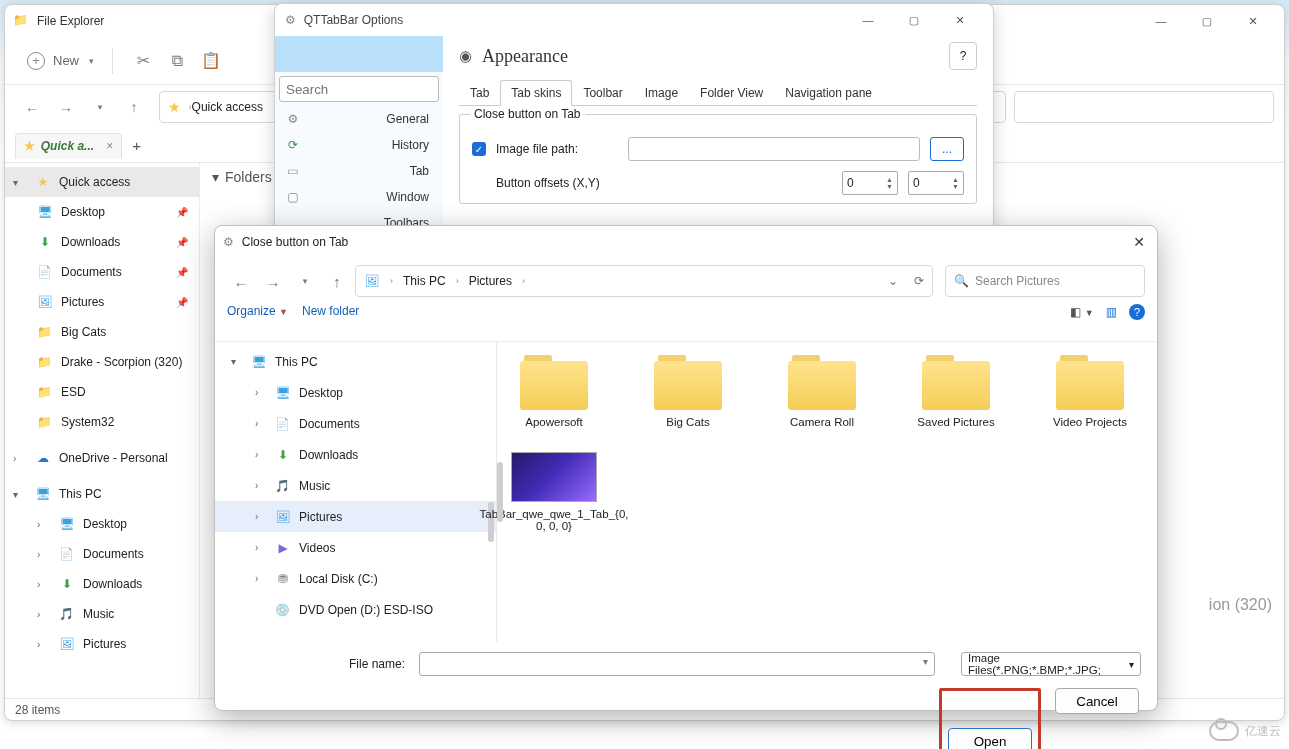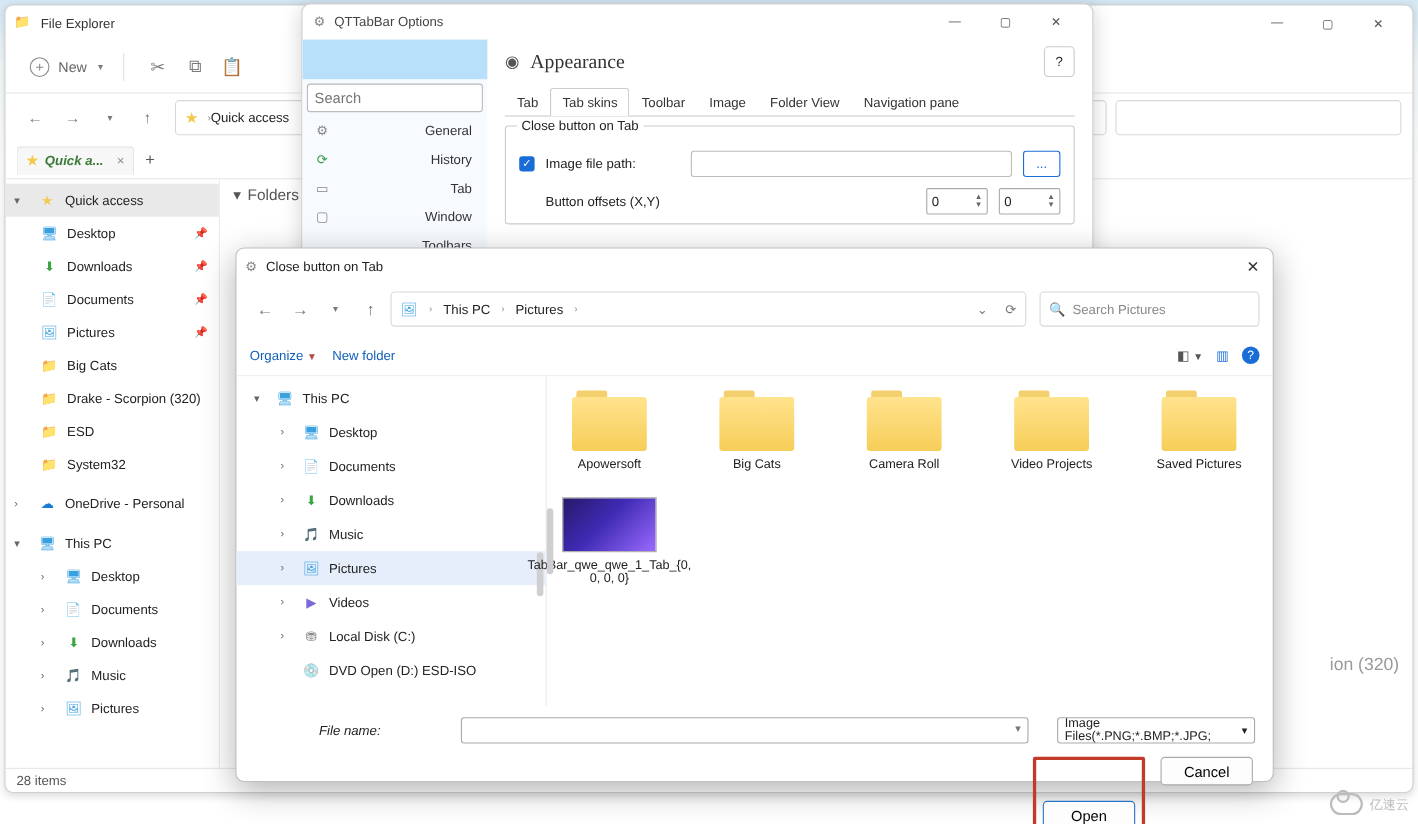--- a/index.html
+++ b/index.html
@@ -75,41 +75,41 @@
 
 .win-open { position:absolute; left:214px; top:225px; width:944px; height:486px; background:#fff; border:1px solid #bfbfbf; border-radius:8px; box-shadow:0 8px 30px rgba(0,0,0,.3); }
 .op-title { height:32px; display:flex; align-items:center; padding:0 8px; gap:8px; position:relative; }
 .op-close { position:absolute; right:12px; font-size:14px; color:#333; }
 .op-nav { height:46px; display:flex; align-items:center; padding:0 12px; gap:4px; }
 .op-nav .ar { width:28px; text-align:center; color:#777; font-size:15px; }
 .op-addr { flex:1; height:32px; border:1px solid #d8d8d8; border-radius:4px; display:flex; align-items:center; padding:0 8px; gap:6px; }
 .op-addr .chv { font-size:9px; color:#888; margin:0 4px; }
 .op-addr .right { margin-left:auto; display:flex; gap:16px; color:#777; }
 .op-search { width:200px; height:32px; border:1px solid #d8d8d8; border-radius:4px; margin-left:8px; display:flex; align-items:center; padding:0 8px; color:#888; gap:6px; }
-.op-tool { height:38px; display:flex; align-items:center; padding:0 12px; gap:14px; border-bottom:1px solid #eee; }
+.op-tool { height:38px; display:flex; align-items:flex-start; padding:0 12px; gap:14px; border-bottom:1px solid #eee; }
 .op-tool .link { color:#1260b8; font-size:12px; }
 .op-tool .ctrls { margin-left:auto; display:flex; align-items:center; gap:12px; color:#555; }
 .op-body { display:flex; height:300px; }
 .op-tree { width:282px; border-right:1px solid #eaeaea; padding:4px 0; position:relative; }
 .op-tree-scroll { position:absolute; right:2px; top:160px; width:6px; height:40px; background:#cfcfcf; border-radius:3px; }
 .ot-item { display:flex; align-items:center; height:31px; padding-left:16px; gap:8px; }
 .ot-item.sub { padding-left:40px; }
 .ot-item .chev { width:12px; color:#666; font-size:10px; }
 .ot-item.active { background:#e7eefb; }
 .op-files { flex:1; position:relative; padding:10px 12px; }
 .op-files-scroll { position:absolute; left:0; top:120px; width:6px; height:60px; background:#cfcfcf; border-radius:3px; }
 .fgrid { display:flex; gap:44px; }
 .fitem { width:90px; display:flex; flex-direction:column; align-items:center; text-align:center; gap:6px; font-size:11.5px; }
 .fld { width:72px; height:58px; position:relative; }
 .fld::before { content:""; position:absolute; top:3px; left:6px; width:28px; height:10px; background:#f3cf6d; border-radius:2px 2px 0 0; }
 .fld::after { content:""; position:absolute; top:9px; left:2px; right:2px; bottom:0; background:linear-gradient(#ffe38d,#f6cd58); border-radius:3px; }
 .thumb { width:86px; height:50px; background:linear-gradient(135deg,#27196a,#3f2bb4 45%,#9b6bff); border:1px solid #aaa; }
 .op-bottom { padding:10px 16px; }
 .fname-row { display:flex; align-items:center; gap:8px; }
-.fname-row label { width:180px; text-align:center; padding-right:6px;font-style:italic; }
+.fname-row label { width:180px; text-align:right; padding-right:6px; }
 .fname-row .inp { flex:1; height:24px; border:1px solid #aaa; border-radius:3px; }
 .fname-row .combo { width:180px; height:24px; border:1px solid #aaa; border-radius:3px; display:flex; align-items:center; justify-content:space-between; padding:0 6px; font-size:11.5px; }
 .btn-row { display:flex; justify-content:flex-end; gap:14px; margin-top:12px; margin-right:2px; }
 .dlg-btn { width:84px; height:26px; border:1px solid #aaa; border-radius:4px; background:#fdfdfd; }
 .open-wrap { border:3px solid #c23a2a; padding:5px 6px 6px 6px; border-radius:2px; }
 .open-wrap .dlg-btn { border-color:#2a74c7;margin-top:32px; }
 
 
 .wm { position:absolute; right:8px; bottom:8px; color:#bcbcbc; font-size:12px; display:flex; align-items:center; gap:6px; }
 .wm .cloud { width:30px; height:20px; border:2px solid #bcbcbc; border-radius:12px; position:relative; }
@@ -445,25 +445,25 @@
         <div class="fitem">
             <div class="fld"></div>
             <span>Big Cats</span>
           </div>
         <div class="fitem">
             <div class="fld"></div>
             <span>Camera Roll</span>
           </div>
         <div class="fitem">
             <div class="fld"></div>
+            <span>Saved Pictures</span>
+          </div>
+        <div class="fitem">
+            <div class="fld"></div>
             <span>Video Projects</span>
-          </div>
-        <div class="fitem">
-            <div class="fld"></div>
-            <span>Saved Pictures</span>
           </div>
       </div>
       <div class="fgrid" style="margin-top:24px">
         <div class="fitem">
             <div class="thumb"></div>
             <span>TabBar_qwe_qwe_1_Tab_{0, 0, 0, 0}</span>
           </div>
       </div>
     </div>
   </div>

